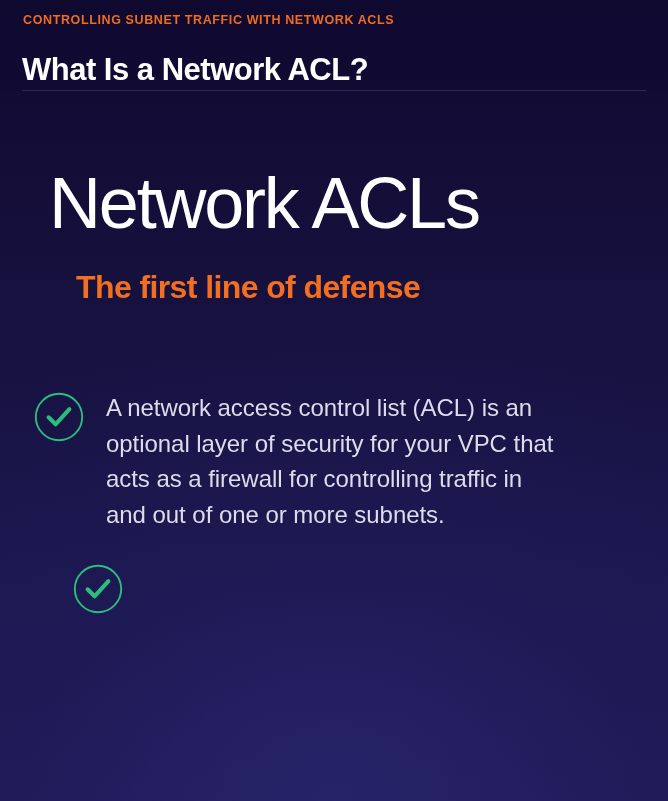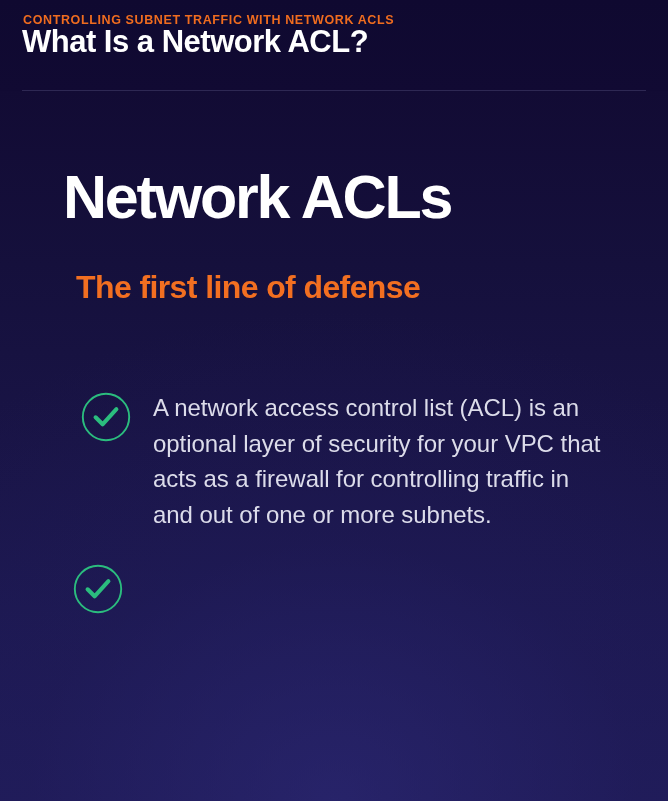--- a/index.html
+++ b/index.html
@@ -45,45 +45,45 @@
     font-weight:bold;
     letter-spacing:0.62px;
     color:#ef6c1f;
     text-transform:uppercase;
     white-space:nowrap;
   }
 
   .page-title {
     position:absolute;
     left:22px;
-    top:24px;
+    top:52px;
     font-size:31px;
     font-weight:bold;
     letter-spacing:-0.5px;
     color:#ffffff;
     white-space:nowrap;
   }
 
   .header-rule {
     position:absolute;
     left:22px;
     top:90px;
     width:624px;
     height:1px;
     background:rgba(150,150,200,0.22);
   }
 
   
   .hero-title {
     position:absolute;
-    left:63px;
+    left:49px;
     top:167px;
-    font-size:61px;
+    font-size:72px;
     line-height:1;
-    font-weight:bold;
+    font-weight:normal;
     letter-spacing:-2.2px;
     color:#ffffff;
     white-space:nowrap;
   }
 
   .hero-sub {
     position:absolute;
     left:76px;
     top:271px;
     font-size:32px;
@@ -102,21 +102,21 @@
     width:668px;
   }
 
   .bullet {
     position:relative;
     display:flex;
     align-items:flex-start;
     margin-bottom:30px;
   }
 
-  .bullet:nth-child(1) { padding-left:81px; }
+  .bullet:nth-child(1) { padding-left:34px; }
   .bullet:nth-child(2) { padding-left:73px; }
 
   .check-icon {
     flex:0 0 auto;
     width:50px;
     height:50px;
     margin-top:2px;
   }
   .check-icon svg { display:block; width:50px; height:50px; }
 

